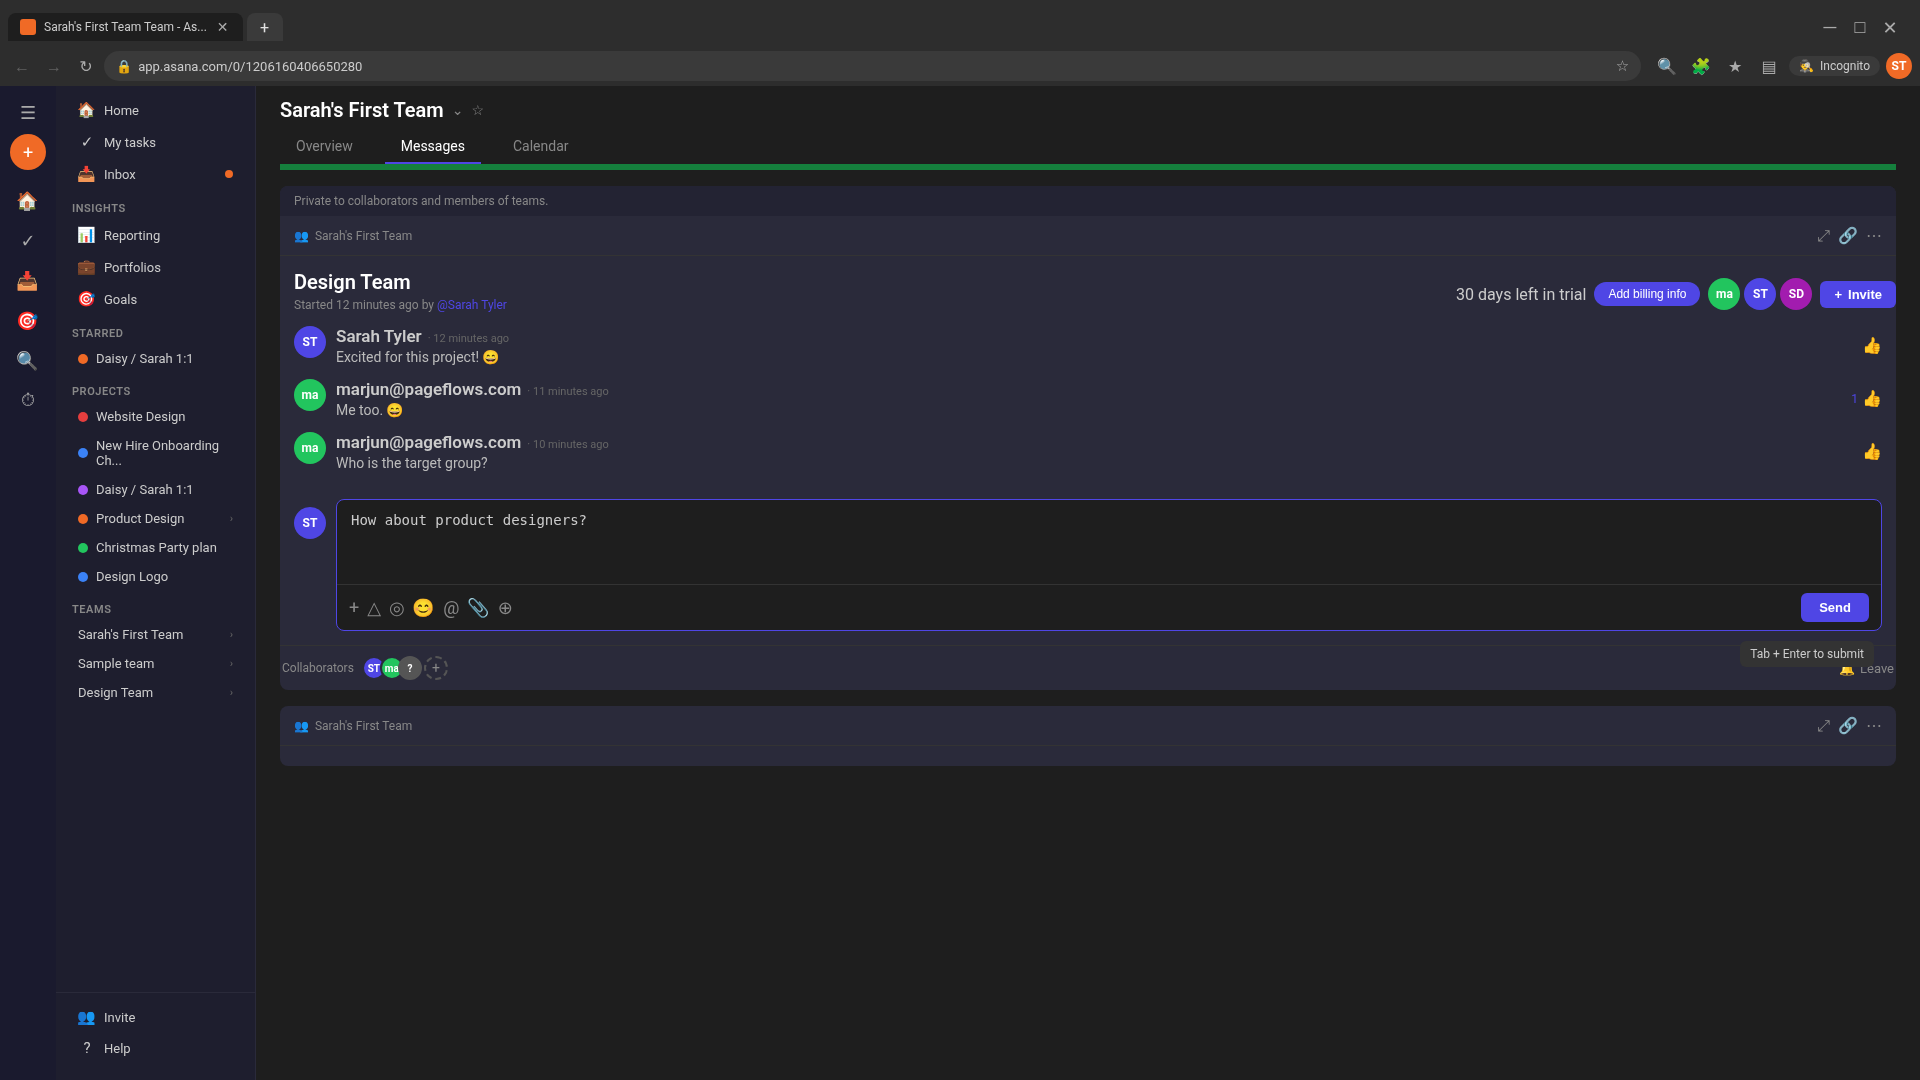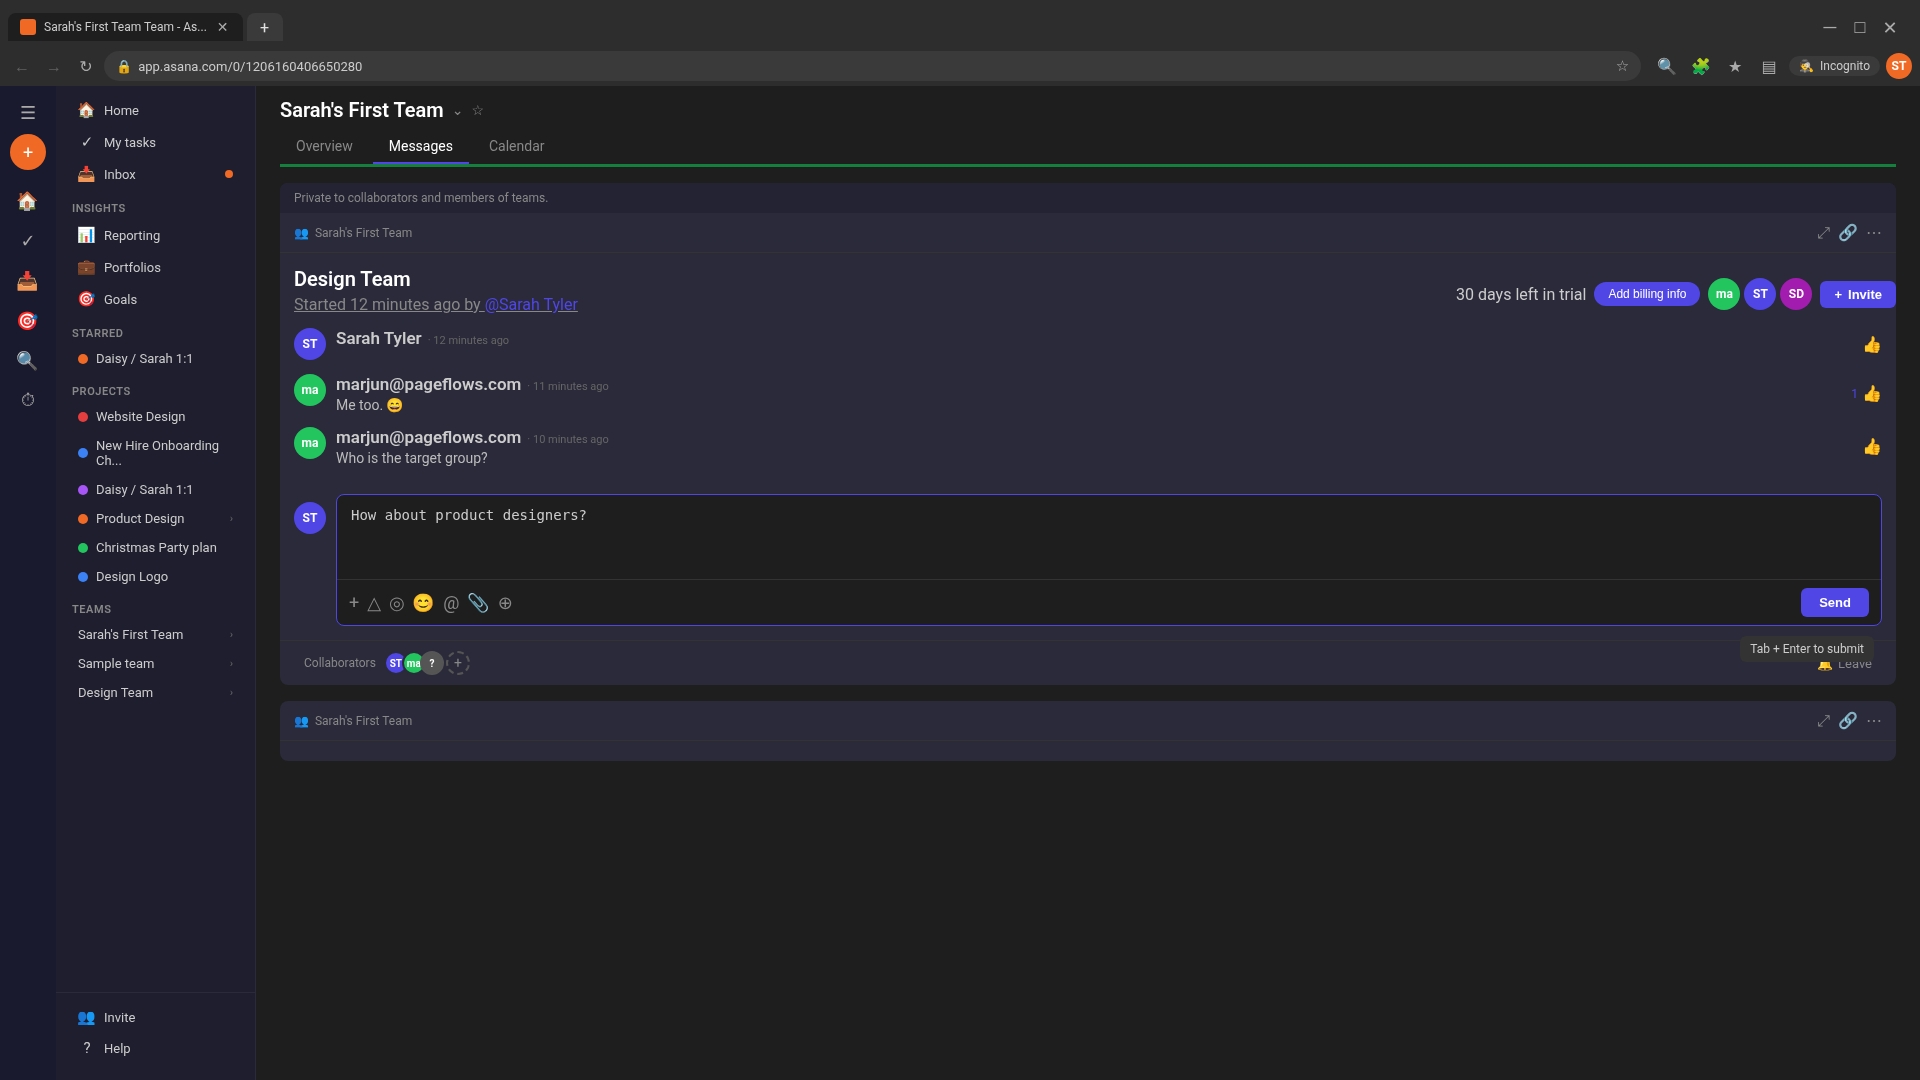--- a/index.html
+++ b/index.html
@@ -55,35 +55,35 @@
 
     
     .main-content { flex: 1; display: flex; flex-direction: column; background: #1e1e1e; overflow: hidden; }
 
     
     .team-header { padding: 12px 24px 0; background: #1e1e1e; flex-shrink: 0; }
     .team-title-row { display: flex; align-items: center; gap: 8px; margin-bottom: 8px; }
     .team-name { font-size: 20px; font-weight: 600; color: #fff; }
     .team-chevron { color: #888; font-size: 14px; cursor: pointer; }
     .team-star { color: #888; font-size: 14px; cursor: pointer; }
-    .team-tabs { display: flex; gap: 4px; border-bottom: 3px solid #15803d; }
+    .team-tabs { display: flex; gap: 16px; border-bottom: 6px solid #15803d; }
     .team-tab { padding: 8px 16px; font-size: 14px; color: #888; cursor: pointer; border-bottom: 2px solid transparent; }
     .team-tab.active { color: #fff; border-bottom-color: #4f46e5; }
 
     
     .messages-area { flex: 1; overflow-y: auto; padding: 16px 24px; display: flex; flex-direction: column; gap: 16px; }
 
     
     .message-card { background: #2a2a3a; border-radius: 8px; overflow: hidden; }
     .message-card-header { display: flex; align-items: center; justify-content: space-between; padding: 10px 14px; border-bottom: 1px solid #333; }
     .message-card-team { display: flex; align-items: center; gap: 6px; font-size: 12px; color: #888; }
     .message-card-actions { display: flex; gap: 8px; color: #888; font-size: 16px; cursor: pointer; }
     .message-card-body { padding: 14px; }
     .message-title { font-size: 20px; font-weight: 600; color: #fff; margin-bottom: 4px; }
-    .message-meta { font-size: 16px; color: #888; margin-bottom: 14px; text-decoration: underline; }
+    .message-meta { font-size: 12px; color: #888; margin-bottom: 14px; }
     .message-meta a { color: #4f46e5; text-decoration: none; }
     .privacy-note { font-size: 12px; color: #888; padding: 8px 14px; background: #232333; }
 
     
     .chat-message { display: flex; gap: 10px; margin-bottom: 14px; }
     .chat-avatar { width: 32px; height: 32px; border-radius: 50%; display: flex; align-items: center; justify-content: center; font-size: 12px; font-weight: bold; color: white; flex-shrink: 0; }
     .avatar-st { background: #4f46e5; }
     .avatar-ma { background: #22c55e; }
     .chat-content { flex: 1; }
     .chat-header { display: flex; align-items: baseline; gap: 6px; margin-bottom: 3px; }
@@ -100,21 +100,21 @@
     .reply-input { width: 100%; padding: 12px 14px; background: transparent; border: none; color: #ccc; font-size: 14px; resize: none; outline: none; min-height: 80px; }
     .reply-toolbar { display: flex; align-items: center; gap: 8px; padding: 8px 12px; border-top: 1px solid #333; }
     .reply-tool { color: #888; font-size: 18px; cursor: pointer; }
     .reply-spacer { flex: 1; }
     .send-btn { background: #4f46e5; color: white; border: none; border-radius: 6px; padding: 7px 18px; font-size: 13px; font-weight: 600; cursor: pointer; text-align: center; }
 
     
     .tooltip { position: absolute; background: #333; color: #ccc; font-size: 12px; padding: 6px 10px; border-radius: 6px; bottom: -36px; right: 8px; white-space: nowrap; }
 
     
-    .collaborators-row { display: flex; align-items: center; justify-content: space-between; padding: 10px 24px; border-top: 1px solid #333; }
+    .collaborators-row { display: flex; align-items: center; justify-content: space-between; padding: 10px 2px; border-top: 1px solid #333; }
     .collaborators-label { font-size: 12px; color: #888; margin-right: 8px; }
     .collab-avatars { display: flex; align-items: center; gap: -4px; }
     .collab-avatar { width: 24px; height: 24px; border-radius: 50%; border: 2px solid #2a2a3a; display: flex; align-items: center; justify-content: center; font-size: 10px; font-weight: bold; color: white; margin-right: -6px; }
     .collab-add { width: 24px; height: 24px; border-radius: 50%; border: 2px dashed #555; display: flex; align-items: center; justify-content: center; font-size: 14px; color: #888; cursor: pointer; margin-left: 8px; }
     .leave-btn { display: flex; align-items: center; gap: 4px; font-size: 13px; color: #888; cursor: pointer; }
 
     
     .member-avatars { display: flex; gap: 4px; }
     .member-av { width: 32px; height: 32px; border-radius: 50%; display: flex; align-items: center; justify-content: center; font-size: 12px; font-weight: bold; color: white; }
 
@@ -329,20 +329,21 @@
             Started 12 minutes ago by <a href="#">@Sarah Tyler</a>
           </div>
 
           <div class="chat-message">
             <div class="chat-avatar avatar-st">ST</div>
             <div class="chat-content">
               <div class="chat-header">
                 <span class="chat-name">Sarah Tyler</span>
                 <span class="chat-time">· <span>12 minutes ago</span></span>
               </div>
+              <div class="chat-text">Excited for this project! 😄</div>
             </div>
             <div class="chat-like">👍</div>
           </div>
 
           <div class="chat-message">
             <div class="chat-avatar avatar-ma">ma</div>
             <div class="chat-content">
               <div class="chat-header">
                 <span class="chat-name">marjun@pageflows.com</span>
                 <span class="chat-time">· <span>11 minutes ago</span></span>

